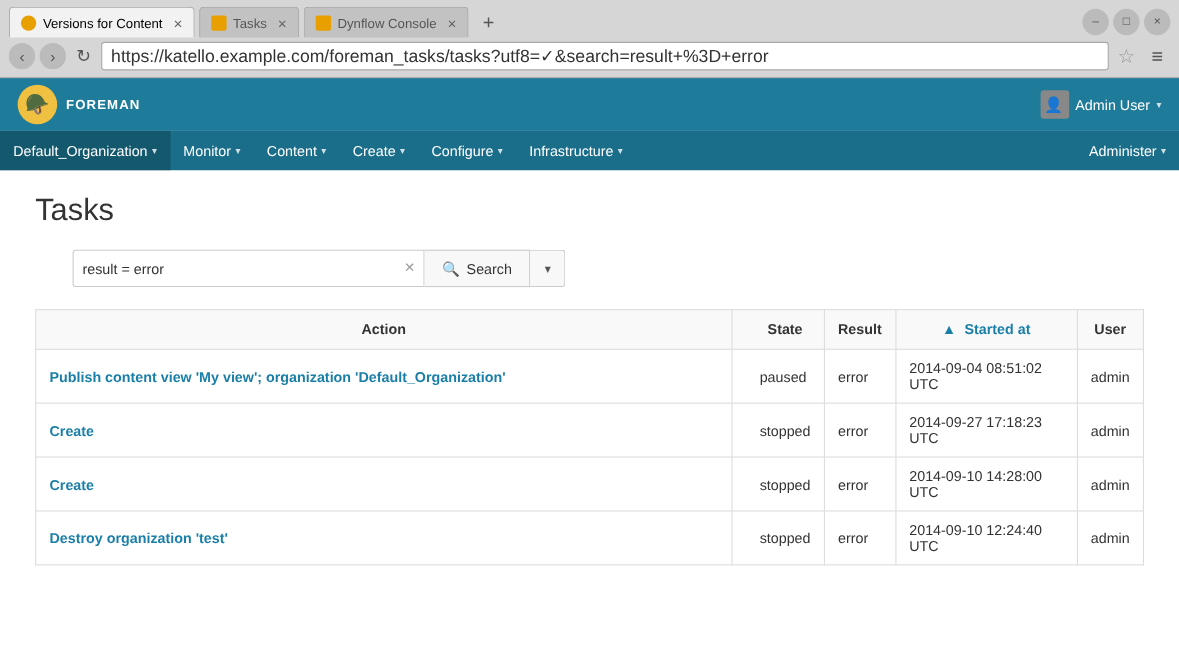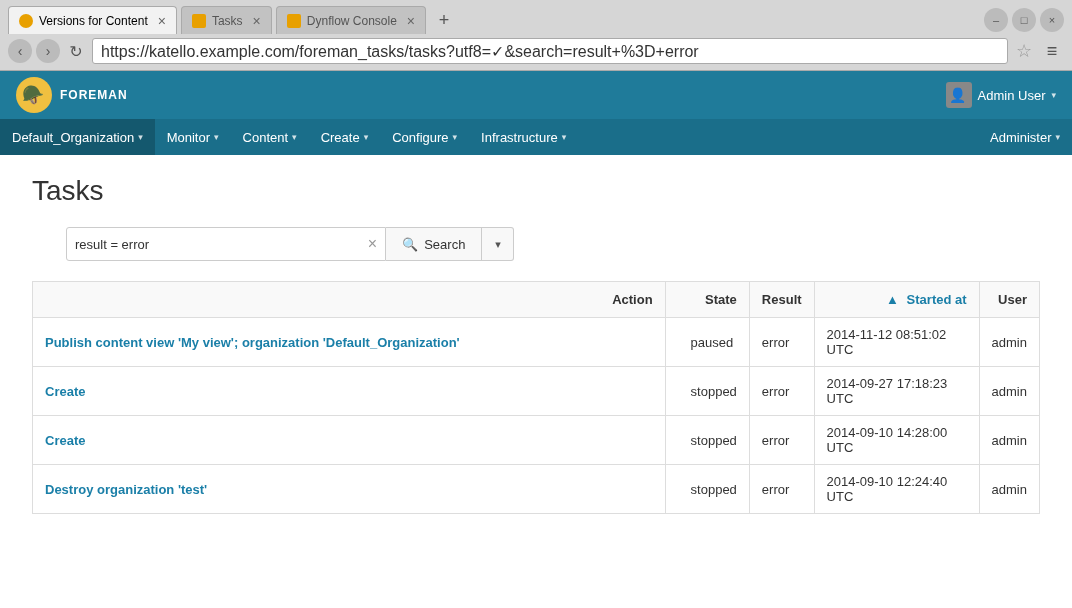--- a/index.html
+++ b/index.html
@@ -46,21 +46,21 @@
     .search-bar { display: flex; align-items: center; margin-bottom: 20px; gap: 0; padding-left: 34px; }
     .search-input-wrapper { display: flex; align-items: center; border: 1px solid #ccc; border-radius: 3px 0 0 3px; background: #fff; height: 34px; padding: 0 8px; min-width: 320px; }
     .search-input { border: none; outline: none; font-size: 13px; color: #333; flex: 1; background: transparent; }
     .search-clear { color: #999; cursor: pointer; font-size: 16px; }
     .search-button { height: 34px; padding: 0 16px; background: #f8f8f8; border: 1px solid #ccc; border-left: none; cursor: pointer; font-size: 13px; color: #333; display: flex; align-items: center; gap: 6px; }
     .search-dropdown { height: 34px; width: 32px; background: #f8f8f8; border: 1px solid #ccc; border-left: none; border-radius: 0 3px 3px 0; cursor: pointer; display: flex; align-items: center; justify-content: center; font-size: 11px; color: #555; }
 
     
     .table { width: 100%; border-collapse: collapse; font-size: 13px; }
     .table thead { background: #f9f9f9; }
-    .table th { padding: 10px 12px; text-align: right; border: 1px solid #ddd; font-weight: 600; color: #333; white-space: nowrap; }
+    .table th { padding: 10px 12px; text-align: center; border: 1px solid #ddd; font-weight: 600; color: #333; white-space: nowrap; }
     .table th.sorted { color: #1a7fa8; }
     .table th .sort-icon { color: #1a7fa8; margin-right: 4px; }
     .table td { padding: 9px 12px; border: 1px solid #ddd; color: #333; vertical-align: middle; }
     .table .action-link { color: #1a7fa8; text-decoration: none; cursor: pointer; font-weight: bold; }
     .table .col-action { min-width: 340px; }
     .table .col-state { width: 70px; padding-left: 25px; }
     .table .col-result { width: 60px; }
     .table .col-started { width: 165px; }
     .table .col-user { width: 60px; }
   </style>
@@ -179,21 +179,21 @@
           <th class="col-user">User</th>
         </tr>
       </thead>
       <tbody id="table-body">
       <tr>
     <td class="col-action">
       <a class="action-link">Publish content view 'My view'; organization 'Default_Organization'</a>
     </td>
     <td class="col-state">paused</td>
     <td class="col-result">error</td>
-    <td class="col-started">2014-11-12 08:51:02 UTC</td>
+    <td class="col-started">2014-09-04 08:51:02 UTC</td>
     <td class="col-user">admin</td>
   </tr>
           <tr>
     <td class="col-action">
       <a class="action-link">Create</a>
     </td>
     <td class="col-state">stopped</td>
     <td class="col-result">error</td>
     <td class="col-started">2014-09-27 17:18:23 UTC</td>
     <td class="col-user">admin</td>

